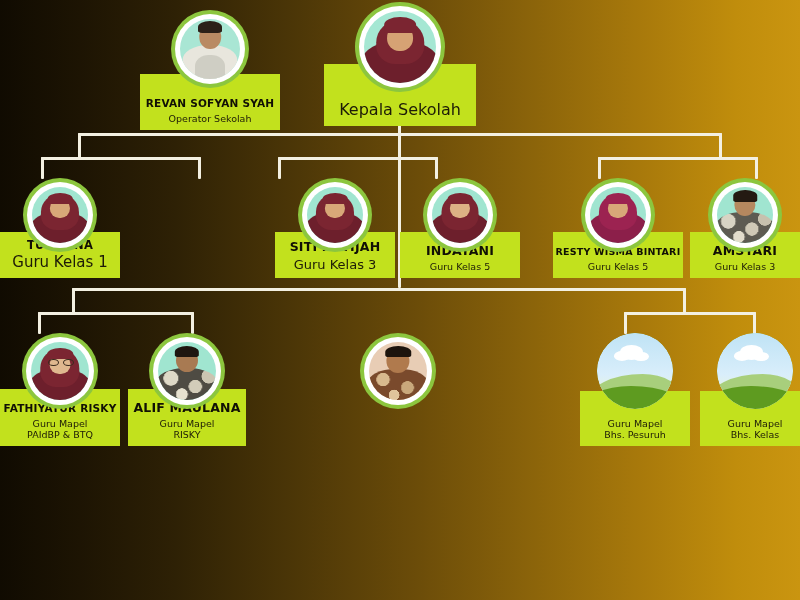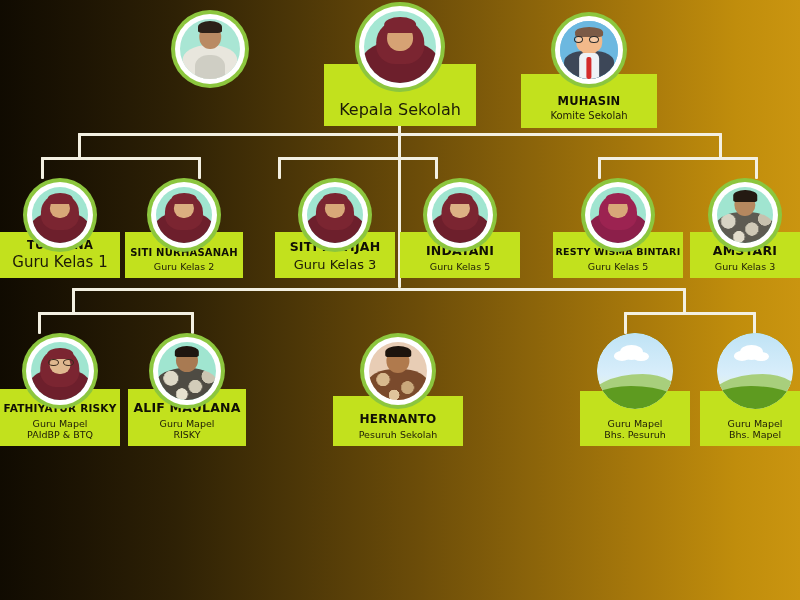--- a/index.html
+++ b/index.html
@@ -106,20 +106,26 @@
 
   <div class="ln lh" style="left:38px;top:312px;width:156px;"></div>
   <div class="ln lv" style="left:38px;top:312px;height:22px;"></div>
   <div class="ln lv" style="left:191px;top:312px;height:22px;"></div>
 
   <div class="ln lh" style="left:624px;top:312px;width:132px;"></div>
   <div class="ln lv" style="left:624px;top:312px;height:22px;"></div>
   <div class="ln lv" style="left:753px;top:312px;height:22px;"></div>
 
   <div class="node" style="left:140px;top:10px;width:140px;height:120px;">
+    <div class="card" style="height:56px;">
+      <div class="nm" style="font-size:10.5px;">REVAN SOFYAN SYAH</div>
+      <div class="rl" style="font-size:9.5px;">
+        <span>Operator Sekolah</span>
+      </div>
+    </div>
     <div class="av" style="width:78px;height:78px;">
       <div class="ring"></div>
       <div class="photo" style="background:#a9e6d4;">
         <div class="p-bg">
           <div class="p-body" style="bottom:0;width:92%;height:56%;background:#e8e6dd;"></div>
           <div class="p-body" style="bottom:0;width:50%;height:40%;background:#cfcec4;"></div>
           <div class="p-head" style="bottom:50%;width:36%;height:40%;background:#b98a63;"></div>
           <div class="p-head" style="bottom:76%;width:40%;height:20%;background:#2b2018;border-radius:50% 50% 18% 18%;"></div>
         </div>
       </div>
@@ -139,42 +145,20 @@
         <div class="p-bg">
           <div class="p-body" style="bottom:0;width:104%;height:58%;background:#6d1f2c;"></div>
           <div class="p-hijab" style="bottom:26%;width:66%;height:62%;background:#7b2531;"></div>
           <div class="p-face" style="bottom:44%;width:36%;height:38%;background:#d6a274;"></div>
           <div class="p-head" style="bottom:70%;width:44%;height:22%;background:#7b2531;border-radius:50% 50% 10% 10%;"></div>
         </div>
       </div>
     </div>
   </div>
 
-  <div class="node" style="left:521px;top:12px;width:136px;height:116px;">
-    <div class="card" style="height:54px;">
-      <div class="nm" style="font-size:11.5px;">MUHASIN</div>
-      <div class="rl" style="font-size:10px;">
-        <span>Komite Sekolah</span>
-      </div>
-    </div>
-    <div class="av" style="width:76px;height:76px;">
-      <div class="ring"></div>
-      <div class="photo" style="background:#6cb8e0;">
-        <div class="c-bg"></div>
-        <div class="c-suit"></div>
-        <div class="c-shirt"></div>
-        <div class="c-tie"></div>
-        <div class="c-neck"></div>
-        <div class="c-head"></div>
-        <div class="c-hair"></div>
-        <div class="c-glass" style="left:24%;"></div>
-        <div class="c-glass" style="left:50%;"></div>
-      </div>
-    </div>
-  </div>
 
   <div class="node" style="left:0px;top:178px;width:120px;height:100px;">
     <div class="card" style="height:46px;">
       <div class="nm" style="font-size:11.5px;">TUSIYANA</div>
       <div class="rl" style="font-size:15px;">
         <span>Guru Kelas 1</span>
       </div>
     </div>
     <div class="av" style="width:74px;height:74px;">
       <div class="ring"></div>
@@ -182,39 +166,20 @@
         <div class="p-bg">
           <div class="p-body" style="bottom:0;width:104%;height:56%;background:#6d1f2c;"></div>
           <div class="p-hijab" style="bottom:24%;width:68%;height:64%;background:#7b2531;"></div>
           <div class="p-face" style="bottom:44%;width:36%;height:36%;background:#d8a878;"></div>
           <div class="p-head" style="bottom:70%;width:44%;height:20%;background:#7b2531;border-radius:50% 50% 10% 10%;"></div>
         </div>
       </div>
     </div>
   </div>
 
-  <div class="node" style="left:125px;top:178px;width:118px;height:100px;">
-    <div class="card" style="height:46px;">
-      <div class="nm" style="font-size:10px;">SITI NURHASANAH</div>
-      <div class="rl" style="font-size:9.5px;">
-        <span>Guru Kelas 2</span>
-      </div>
-    </div>
-    <div class="av" style="width:74px;height:74px;">
-      <div class="ring"></div>
-      <div class="photo" style="background:#a0e5d0;">
-        <div class="p-bg">
-          <div class="p-body" style="bottom:0;width:104%;height:56%;background:#6d1f2c;"></div>
-          <div class="p-hijab" style="bottom:24%;width:68%;height:64%;background:#7b2531;"></div>
-          <div class="p-face" style="bottom:44%;width:36%;height:36%;background:#dbae80;"></div>
-          <div class="p-head" style="bottom:70%;width:44%;height:20%;background:#7b2531;border-radius:50% 50% 10% 10%;"></div>
-        </div>
-      </div>
-    </div>
-  </div>
 
   <div class="node" style="left:275px;top:178px;width:120px;height:100px;">
     <div class="card" style="height:46px;">
       <div class="nm" style="font-size:12.5px;">SITI HATIJAH</div>
       <div class="rl" style="font-size:13px;">
         <span>Guru Kelas 3</span>
       </div>
     </div>
     <div class="av" style="width:74px;height:74px;">
       <div class="ring"></div>
@@ -333,26 +298,20 @@
                                 radial-gradient(circle at 42% 82%,#e6e1cf 13%,transparent 14%),
                                 radial-gradient(circle at 86% 26%,#cbc5b2 12%,transparent 13%);"></div>
           <div class="p-head" style="bottom:48%;width:38%;height:40%;background:#a87a52;"></div>
           <div class="p-head" style="bottom:74%;width:42%;height:20%;background:#1e1610;border-radius:50% 50% 16% 16%;"></div>
         </div>
       </div>
     </div>
   </div>
 
   <div class="node" style="left:333px;top:333px;width:130px;height:113px;">
-    <div class="card" style="height:50px;">
-      <div class="nm" style="font-size:12px;">HERNANTO</div>
-      <div class="rl" style="font-size:9.5px;">
-        <span>Pesuruh Sekolah</span>
-      </div>
-    </div>
     <div class="av" style="width:76px;height:76px;">
       <div class="ring"></div>
       <div class="photo" style="background:#e8cdb5;">
         <div class="p-bg">
           <div class="p-body" style="bottom:0;width:106%;height:54%;background:#7a4a2c;
                background-image:radial-gradient(circle at 26% 34%,#d8b98e 13%,transparent 14%),
                                 radial-gradient(circle at 66% 60%,#c9a87c 14%,transparent 15%),
                                 radial-gradient(circle at 44% 84%,#e0c49c 12%,transparent 13%);"></div>
           <div class="p-head" style="bottom:46%;width:40%;height:42%;background:#b07a4d;"></div>
           <div class="p-head" style="bottom:74%;width:44%;height:20%;background:#1d140d;border-radius:50% 50% 16% 16%;"></div>
@@ -378,21 +337,21 @@
         <div class="ls-cloud" style="left:22%;top:24%;width:22%;height:13%;"></div>
         <div class="ls-cloud" style="left:48%;top:25%;width:20%;height:12%;"></div>
       </div>
     </div>
   </div>
 
   <div class="node" style="left:700px;top:333px;width:110px;height:113px;">
     <div class="card" style="height:55px;">
       <div class="rl" style="font-size:9.5px;">
         <span>Guru Mapel</span>
-        <span>Bhs. Mapel</span>
+        <span>Bhs. Kelas</span>
       </div>
     </div>
     <div class="av noring" style="width:76px;height:76px;">
       <div class="ring"></div>
       <div class="photo">
         <div class="ls-sky"></div>
         <div class="ls-hill-b"></div>
         <div class="ls-hill-f"></div>
         <div class="ls-cloud" style="left:30%;top:16%;width:30%;height:19%;"></div>
         <div class="ls-cloud" style="left:22%;top:24%;width:22%;height:13%;"></div>

